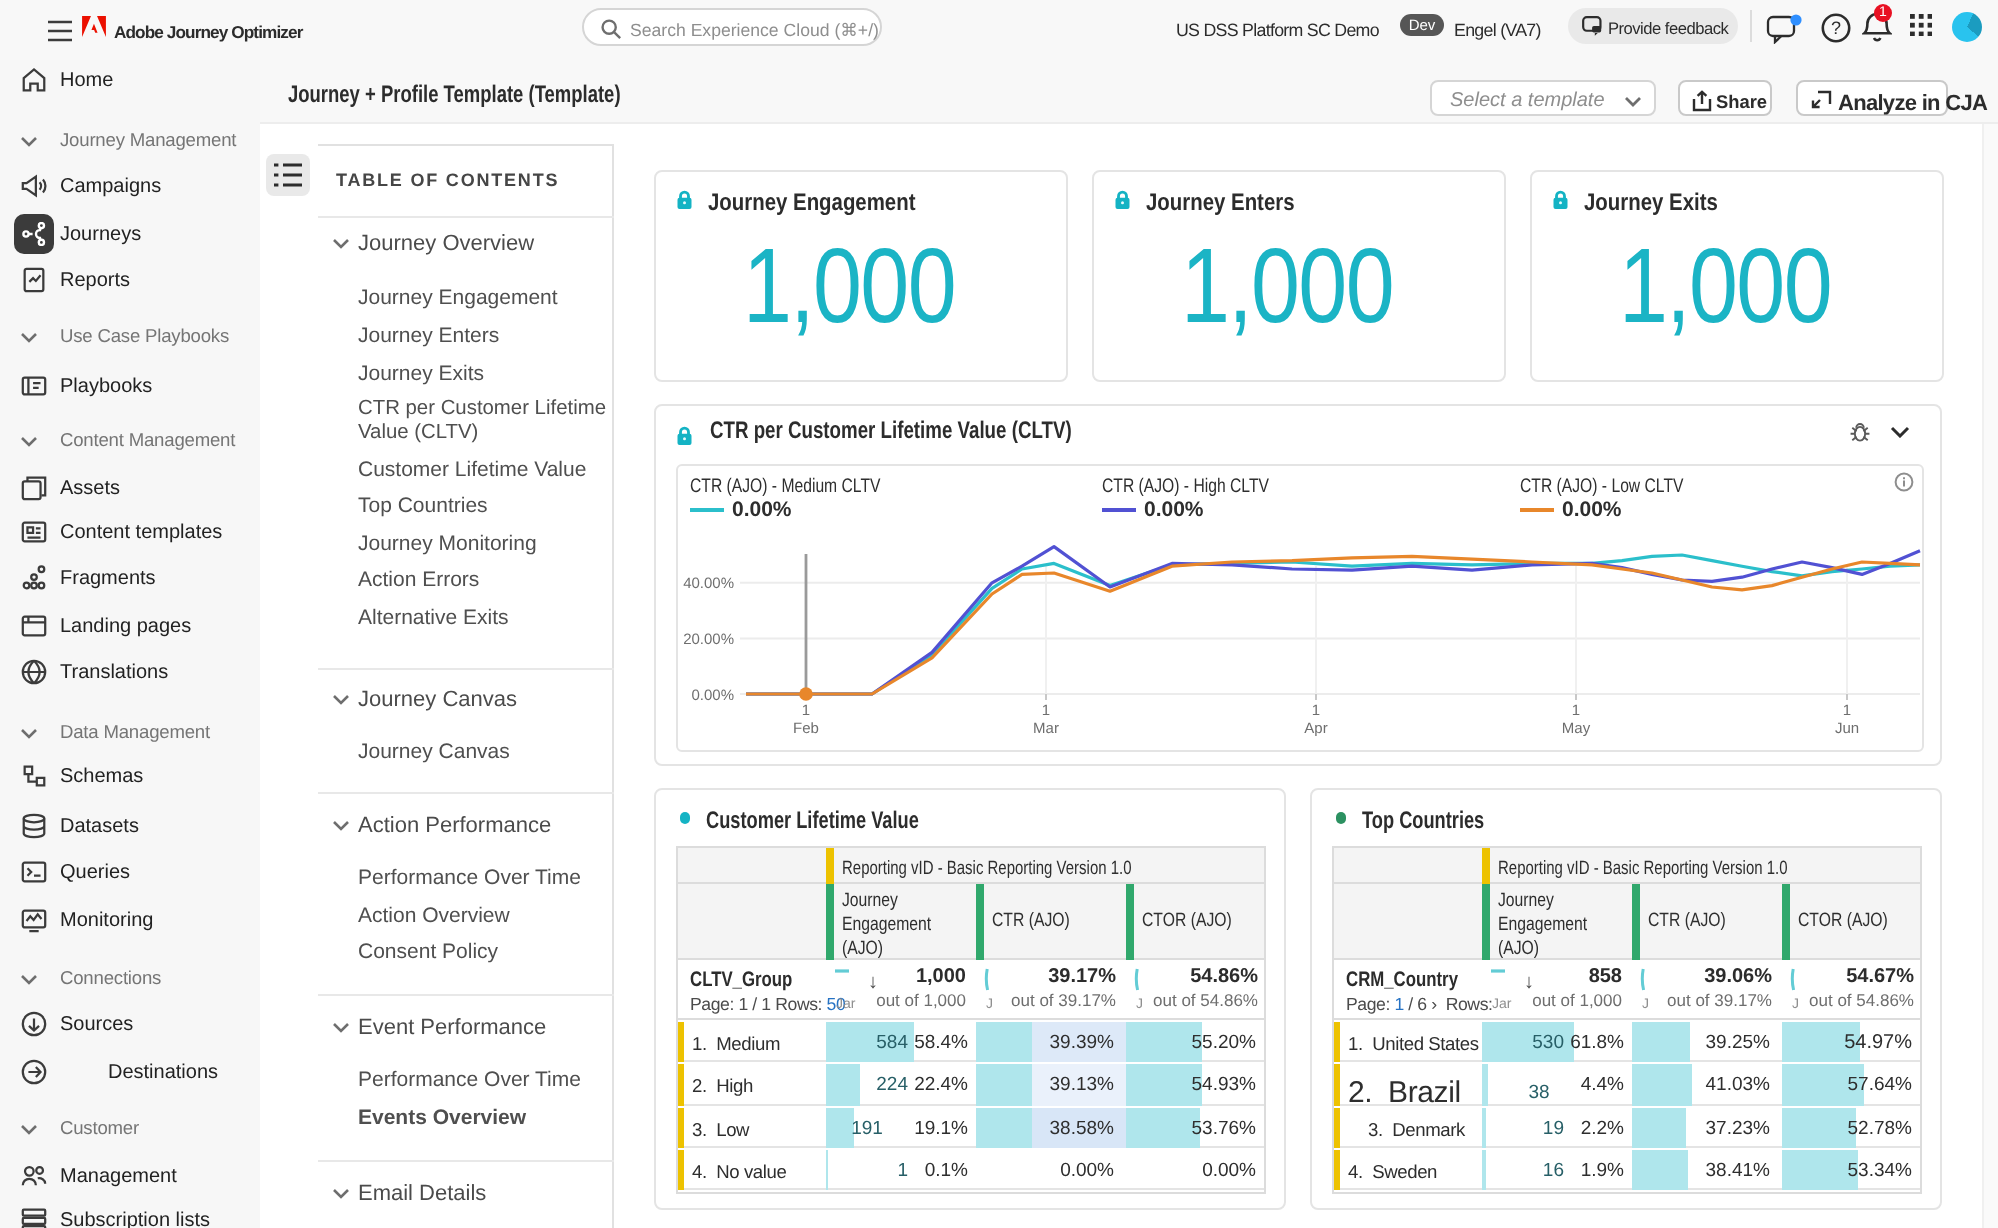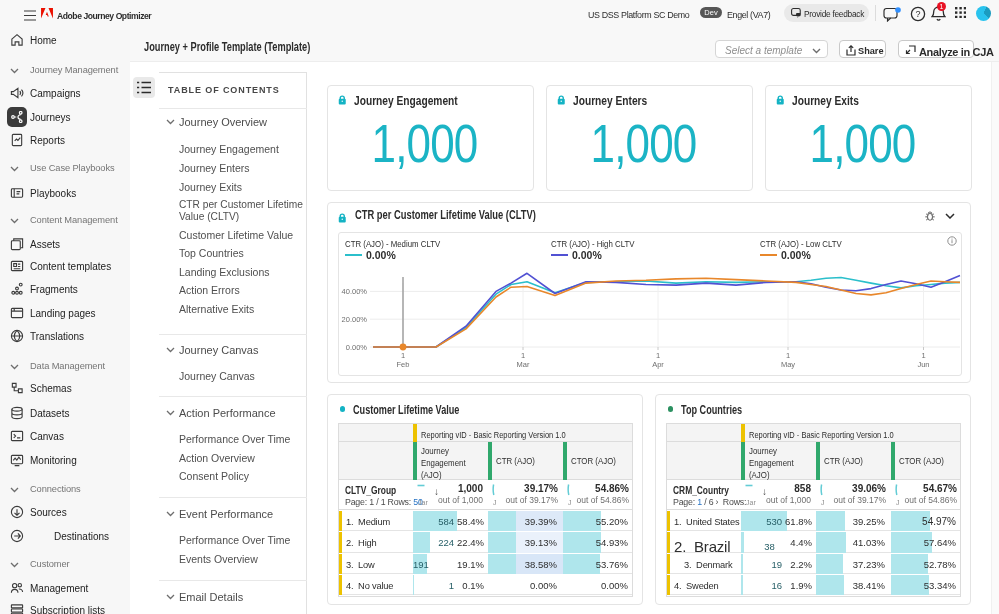--- a/index.html
+++ b/index.html
@@ -19,20 +19,27 @@
 <body>
 <div id="page">
 <div id="topbar">
 <svg class="abs" style="left:24px;top:10px" width="12" height="11" viewBox="0 0 12 11">
         <path d="M0 1h12M0 5.5h12M0 10h12" stroke="#3c3c3c" stroke-width="1.2"></path>
       </svg>
 <svg class="abs" style="left:41px;top:8px" width="12" height="10.5" viewBox="0 0 30.3 26.7">
         <path d="M19,0h11.3v26.7L19,0z M11.3,0H0v26.7L11.3,0z M15.1,9.8l4.6,11.6h-3l-1.4-3.5h-3.4L15.1,9.8z" fill="#EB1000"></path>
       </svg>
 <div class="abs" style="left:57px;top:10.5px;font-size:8.6px;font-weight:bold;color:#2c2c2c;letter-spacing:-0.45px;white-space:nowrap;">Adobe Journey Optimizer</div>
+<div class="abs" style="left:291px;top:3.5px;width:150px;height:19px;background:#fff;border:1px solid #d5d5d5;border-radius:10px;">
+        <svg class="abs" style="left:8px;top:4px" width="11" height="11" viewBox="0 0 12 12">
+          <circle cx="5" cy="5" r="3.6" stroke="#6e6e6e" fill="none" stroke-width="1.3"></circle>
+          <path d="M7.8 7.8L11 11" stroke="#6e6e6e" stroke-width="1.3"></path>
+        </svg>
+        <div class="abs" style="left:23px;top:5px;font-size:8.8px;color:#8e8e8e;white-space:nowrap;">Search Experience Cloud (⌘+/)</div>
+      </div>
 <div class="abs" style="left:588px;top:10px;font-size:8.9px;color:#2c2c2c;letter-spacing:-0.35px;white-space:nowrap;">US DSS Platform SC Demo</div>
 <div class="abs" style="left:700px;top:7px;width:22px;height:11px;background:#565656;border-radius:6px;color:#fff;font-size:7.5px;text-align:center;line-height:11px;">Dev</div>
 <div class="abs" style="left:727px;top:10px;font-size:8.9px;color:#2c2c2c;letter-spacing:-0.35px;white-space:nowrap;">Engel (VA7)</div>
 <div class="abs" style="left:784px;top:4px;width:85px;height:17.5px;background:#e9e9e9;border-radius:9px;">
         <svg class="abs" style="left:7px;top:4px" width="11" height="10" viewBox="0 0 12 11">
           <rect x="0.6" y="0.6" width="9.5" height="7.5" rx="2" stroke="#2c2c2c" fill="none" stroke-width="1.2"></rect>
           <rect x="5.5" y="5.5" width="5" height="3.6" rx="1" fill="#2c2c2c"></rect>
           <path d="M7 9.4l0 1.4 1.6-1.4" fill="#2c2c2c"></path>
         </svg>
         <div class="abs" style="left:20px;top:5px;font-size:8.3px;color:#2c2c2c;letter-spacing:-0.25px;white-space:nowrap;">Provide feedback</div>
@@ -177,21 +184,21 @@
 <div class="navitem" style="left:30px;top:353px;">Schemas</div>
 <svg class="abs" style="left:10px;top:376px" width="14" height="14" viewBox="0 0 15 15" stroke="#3b3b3b" fill="none" stroke-width="1.2">
         <ellipse cx="7.5" cy="3.5" rx="5.5" ry="2"></ellipse>
         <path d="M2 3.5v8c0 1.1 2.5 2 5.5 2s5.5-.9 5.5-2v-8M2 7.5c0 1.1 2.5 2 5.5 2s5.5-.9 5.5-2"></path>
       </svg>
 <div class="navitem" style="left:30px;top:378px;">Datasets</div>
 <svg class="abs" style="left:10px;top:399px" width="14" height="14" viewBox="0 0 15 15" stroke="#3b3b3b" fill="none" stroke-width="1.2">
         <rect x="1.5" y="2.5" width="12" height="10" rx="1"></rect>
         <path d="M4 5.5l2 2-2 2M7.5 9.5h3.5"></path>
       </svg>
-<div class="navitem" style="left:30px;top:401px;">Canvas</div>
+<div class="navitem" style="left:30px;top:401px;">Queries</div>
 <svg class="abs" style="left:10px;top:423px" width="14" height="14" viewBox="0 0 15 15" stroke="#3b3b3b" fill="none" stroke-width="1.2">
         <rect x="1.5" y="2.5" width="12" height="9" rx="1"></rect>
         <path d="M3.5 8l2-2.5 1.8 2 2.2-3 2 2.5M5 13.5h5"></path>
       </svg>
 <div class="navitem" style="left:30px;top:425px;">Monitoring</div>
 <div class="navhead" style="left:0;top:454px;">
         <svg class="abs" style="left:10px;top:3px" width="9" height="6" viewBox="0 0 9 6">
           <path d="M1 1l3.5 3.5L8 1" stroke="#6e6e6e" stroke-width="1.3" fill="none"></path>
         </svg>
         <span class="abs" style="left:30px;top:0;">Connections</span>
@@ -241,21 +248,21 @@
           <path d="M1 1l3.5 3.5L8 1" stroke="#6e6e6e" stroke-width="1.3" fill="none"></path>
         </svg>
         <span class="abs" style="left:20px;top:0;">Journey Overview</span>
       </div>
 <div class="tocitem" style="left:20px;top:69.5px;">Journey Engagement</div>
 <div class="tocitem" style="left:20px;top:88.5px;">Journey Enters</div>
 <div class="tocitem" style="left:20px;top:107.5px;">Journey Exits</div>
 <div class="tocitem" style="left:20px;top:126px;width:128px;white-space:normal;line-height:12px;font-size:10.2px;">CTR per Customer Lifetime Value (CLTV)</div>
 <div class="tocitem" style="left:20px;top:156px;">Customer Lifetime Value</div>
 <div class="tocitem" style="left:20px;top:174px;">Top Countries</div>
-<div class="tocitem" style="left:20px;top:193px;">Landing Exclusions</div>
+<div class="tocitem" style="left:20px;top:193px;">Journey Monitoring</div>
 <div class="tocitem" style="left:20px;top:211px;">Action Errors</div>
 <div class="tocitem" style="left:20px;top:230px;">Alternative Exits</div>
 <div class="tocsec" style="left:0;top:271px;">
         <svg class="abs" style="left:7px;top:3px" width="9" height="6" viewBox="0 0 9 6">
           <path d="M1 1l3.5 3.5L8 1" stroke="#6e6e6e" stroke-width="1.3" fill="none"></path>
         </svg>
         <span class="abs" style="left:20px;top:0;">Journey Canvas</span>
       </div>
 <div class="tocitem" style="left:20px;top:297px;">Journey Canvas</div>
 <div class="tocsec" style="left:0;top:334px;">
@@ -267,21 +274,21 @@
 <div class="tocitem" style="left:20px;top:359.5px;">Performance Over Time</div>
 <div class="tocitem" style="left:20px;top:378.5px;">Action Overview</div>
 <div class="tocitem" style="left:20px;top:397px;">Consent Policy</div>
 <div class="tocsec" style="left:0;top:435px;">
         <svg class="abs" style="left:7px;top:3px" width="9" height="6" viewBox="0 0 9 6">
           <path d="M1 1l3.5 3.5L8 1" stroke="#6e6e6e" stroke-width="1.3" fill="none"></path>
         </svg>
         <span class="abs" style="left:20px;top:0;">Event Performance</span>
       </div>
 <div class="tocitem" style="left:20px;top:461px;">Performance Over Time</div>
-<div class="tocitem" style="left:20px;top:479.5px;">Events Overview</div>
+<div class="tocitem" style="left:20px;top:479.5px;font-weight:bold;">Events Overview</div>
 <div class="tocsec" style="left:0;top:518px;">
         <svg class="abs" style="left:7px;top:3px" width="9" height="6" viewBox="0 0 9 6">
           <path d="M1 1l3.5 3.5L8 1" stroke="#6e6e6e" stroke-width="1.3" fill="none"></path>
         </svg>
         <span class="abs" style="left:20px;top:0;">Email Details</span>
       </div>
 <div class="abs" style="left:0px;top:261px;width:148px;height:1px;background:#e8e8e8;"></div>
 <div class="abs" style="left:0px;top:323px;width:148px;height:1px;background:#e8e8e8;"></div>
 <div class="abs" style="left:0px;top:423.5px;width:148px;height:1px;background:#e8e8e8;"></div>
 <div class="abs" style="left:0px;top:506.5px;width:148px;height:1px;background:#e8e8e8;"></div>
@@ -431,21 +438,21 @@
 <div class="abs" style="left:115px;top:113.3px;width:30px;text-align:right;font-size:9.5px;color:#2e2e2e;">22.4%</div>
 <div class="abs" style="left:177px;top:108.3px;width:47px;height:20.3px;background:#eaf1fb;"></div>
 <div class="abs" style="left:149px;top:108.3px;width:28px;height:20.3px;background:#afe6ec;"></div>
 <div class="abs" style="left:149px;top:113.3px;width:69px;text-align:right;font-size:9.5px;color:#2e2e2e;">39.13%</div>
 <div class="abs" style="left:224px;top:108.3px;width:38px;height:20.3px;background:#afe6ec;"></div>
 <div class="abs" style="left:224px;top:113.3px;width:65px;text-align:right;font-size:9.5px;color:#2e2e2e;">54.93%</div>
 <div class="abs" style="left:0;top:129.6px;width:295px;height:20.3px;border-bottom:1px solid #e4e4e4;"></div>
 <div class="abs" style="left:0;top:129.6px;width:3px;height:20.3px;background:#edc200;"></div>
 <div class="abs" style="left:7px;top:135.6px;font-size:9.3px;color:#2e2e2e;letter-spacing:-0.2px;white-space:nowrap;">3.&nbsp;&nbsp;Low</div>
 <div class="abs" style="left:74px;top:129.6px;width:14px;height:20.3px;background:#afe6ec;"></div>
-<div class="abs" style="left:74px;top:134.6px;width:41px;text-align:left;font-size:9.5px;color:#275f67;">191</div>
+<div class="abs" style="left:74px;top:134.6px;width:41px;text-align:center;font-size:9.5px;color:#275f67;">191</div>
 <div class="abs" style="left:115px;top:134.6px;width:30px;text-align:right;font-size:9.5px;color:#2e2e2e;">19.1%</div>
 <div class="abs" style="left:177px;top:129.6px;width:47px;height:20.3px;background:#d8e6f7;"></div>
 <div class="abs" style="left:149px;top:129.6px;width:28px;height:20.3px;background:#afe6ec;"></div>
 <div class="abs" style="left:149px;top:134.6px;width:69px;text-align:right;font-size:9.5px;color:#2e2e2e;">38.58%</div>
 <div class="abs" style="left:224px;top:129.6px;width:37px;height:20.3px;background:#afe6ec;"></div>
 <div class="abs" style="left:224px;top:134.6px;width:65px;text-align:right;font-size:9.5px;color:#2e2e2e;">53.76%</div>
 <div class="abs" style="left:0;top:150.9px;width:295px;height:20.3px;border-bottom:1px solid #e4e4e4;"></div>
 <div class="abs" style="left:0;top:150.9px;width:3px;height:20.3px;background:#edc200;"></div>
 <div class="abs" style="left:7px;top:156.9px;font-size:9.3px;color:#2e2e2e;letter-spacing:-0.2px;white-space:nowrap;">4.&nbsp;&nbsp;No value</div>
 <div class="abs" style="left:74px;top:150.9px;width:1px;height:20.3px;background:#afe6ec;"></div>

